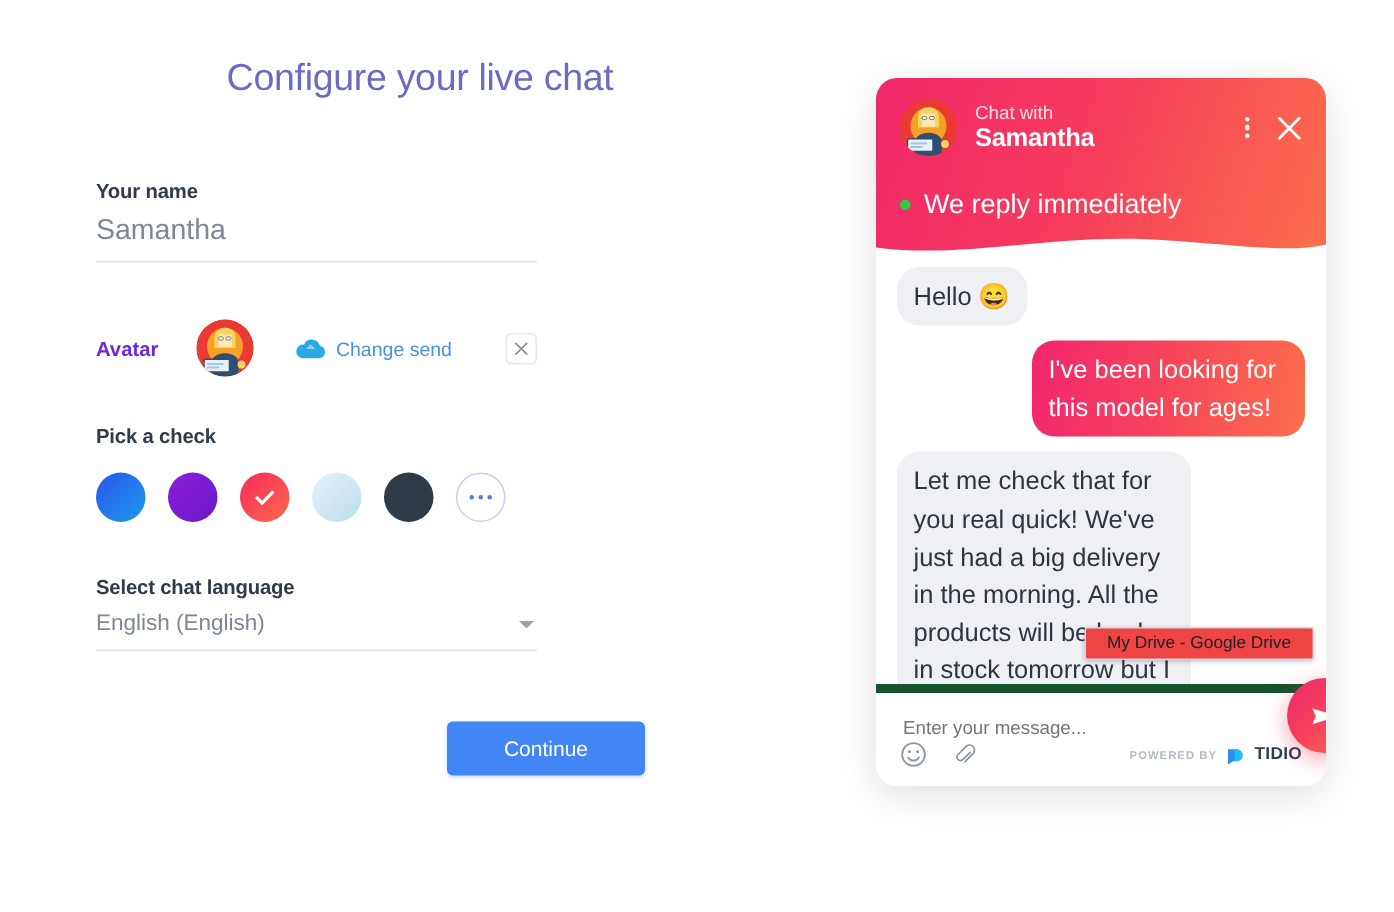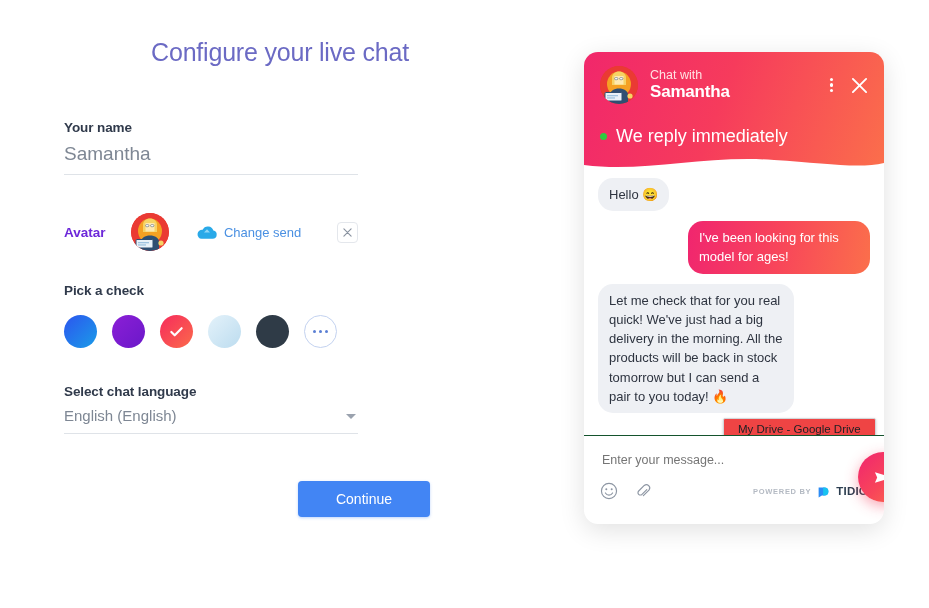--- a/index.html
+++ b/index.html
@@ -127,21 +127,21 @@
   .wg-actions { margin-left: auto; display: flex; align-items: center; gap: 16px; }
   .kebab { display: flex; flex-direction: column; gap: 2.6px; cursor: pointer; padding: 2px; }
   .kebab i { width: 3.2px; height: 3.2px; background: #fff; border-radius: 50%; display:block; }
   .closeX { width: 17px; height: 17px; cursor: pointer; }
   .wg-status { display: flex; align-items: center; gap: 9px; margin-top: 22px; }
   .stat-dot { width: 7px; height: 7px; border-radius: 50%; background: #2ecc40; }
   .stat-txt { color: #fff; font-size: 18px; }
 
   .wg-body { position: relative; padding: 6px 14px 0 14px; height: 260px; }
   .bubble {
-    max-width: 182px; border-radius: 15px; font-size: 13px; line-height: 1.48;
+    max-width: 182px; border-radius: 15px; font-size: 17px; line-height: 1.48;
     padding: 7px 11px; margin-bottom: 10px; word-wrap: break-word;
   }
   .b-in { background: #eef0f4; color: #2e3440; }
   .b-out {
     background: linear-gradient(100deg, #f0256f 0%, #f8455a 50%, #fb6f4b 100%);
     color: #fff; margin-left: auto;
   }
   .row-out { display: flex; }
   .b-short { display: inline-block; }
 
@@ -149,28 +149,28 @@
     position: absolute; left: 139px; top: 366px;
     background: #ef4444; color: #202124;
     border: 1px solid #d4d6d9;
     font-size: 11.5px; padding: 4px 14px; border-radius: 2px;
     box-shadow: 0 1px 3px rgba(0,0,0,.2); white-space: nowrap;
     font-family: "Liberation Sans", sans-serif;
     text-align: center;
   }
 
   .wg-foot {
-    position: absolute; left: 0; bottom: 12px; width: 100%;
-    border-top: 1px solid #14532d; padding: 14px 16px 12px 16px; background:#fff;
+    position: absolute; left: 0; bottom: 0; width: 100%;
+    border-top: 6px solid #14532d; padding: 14px 16px 12px 16px; background:#fff;
   }
   .msg-input {
     border: none; outline: none; width: 220px; background: transparent;
     font-family: "Liberation Sans", sans-serif; font-size: 12.5px; color: #9aa2ae;
   }
-  .foot-row { display: flex; align-items: center; margin-top: 14px; }
+  .foot-row { display: flex; align-items: center; }
   .f-ico { width: 18px; height: 18px; cursor: pointer; }
   .f-ico + .f-ico { margin-left: 16px; }
   .powered { margin-left: auto; display: flex; align-items: center; gap: 6px; }
   .pw-txt { font-size: 7.5px; color: #b4bac3; letter-spacing: .7px; font-weight: 700; }
   .pw-brand { font-size: 11.5px; color: #2c3e50; font-weight: 700; letter-spacing: .2px; }
 
   .send-btn {
     position: absolute; right: -24px; bottom: 22px;
     width: 50px; height: 50px; border-radius: 50%; border: none; cursor: pointer;
     background: linear-gradient(135deg, #f0256f 0%, #f8455a 55%, #fb6f4b 100%);

